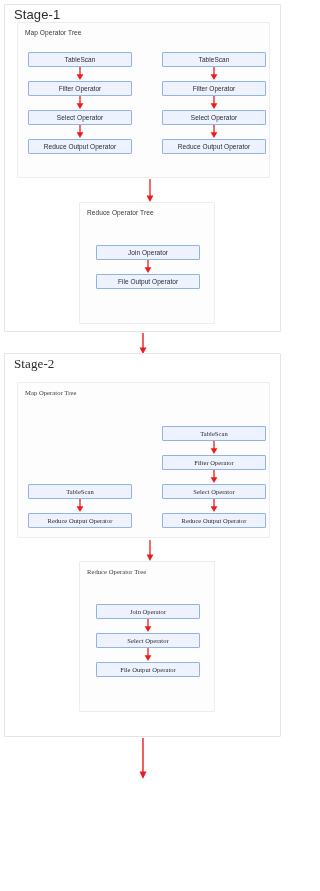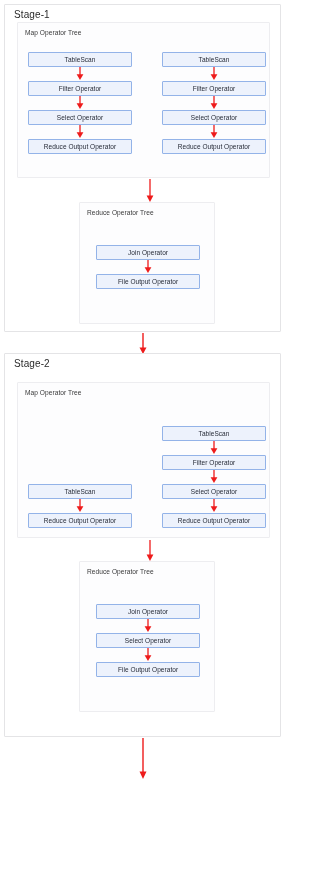--- a/index.html
+++ b/index.html
@@ -29,21 +29,21 @@
     position: absolute;
     box-sizing: border-box;
     border: 1px solid #e4e4e6;
     background: #ffffff;
     border-radius: 1px;
   }
   .stage-label {
     position: absolute;
     left: 9px;
     top: 5px;
-    font-size: 10px;
+    font-size: 13px;
     line-height: 9px;
     color: #2b2b2b;
     letter-spacing: 0.1px;
     white-space: nowrap;
   }
 
   
   .subtree {
     position: absolute;
     box-sizing: border-box;
@@ -169,21 +169,21 @@
     </div>
   </div>
 
   <span class="arrow" style="left:137px; top:333px;">
     <svg width="12" height="22" viewBox="0 0 12 22">
       <line x1="6" y1="0" x2="6" y2="16" stroke="#ee1b1b" stroke-width="1.4"></line>
       <polygon points="6,21 2.5,14.4 9.5,14.4" fill="#ee1b1b"></polygon>
     </svg>
   </span>
 
-  <div class="stage" style="left:4px; top:353px; width:277px; height:384px;">
+  <div class="stage" style="left:4px; top:353px; width:277px; height:384px;font-family:Liberation Serif, serif;">
     <span class="stage-label">Stage-2</span>
 
     <div class="subtree" style="left:12px; top:28px; width:253px; height:156px;">
       <span class="subtree-label">Map Operator Tree</span>
 
       <div class="node" style="left:10px; top:101px; width:104px; height:15px;">TableScan</div>
       <div class="node" style="left:10px; top:130px; width:104px; height:15px;">Reduce Output Operator</div>
 
       <span class="arrow" style="left:56px; top:116px;">
         <svg width="12" height="14" viewBox="0 0 12 14">

